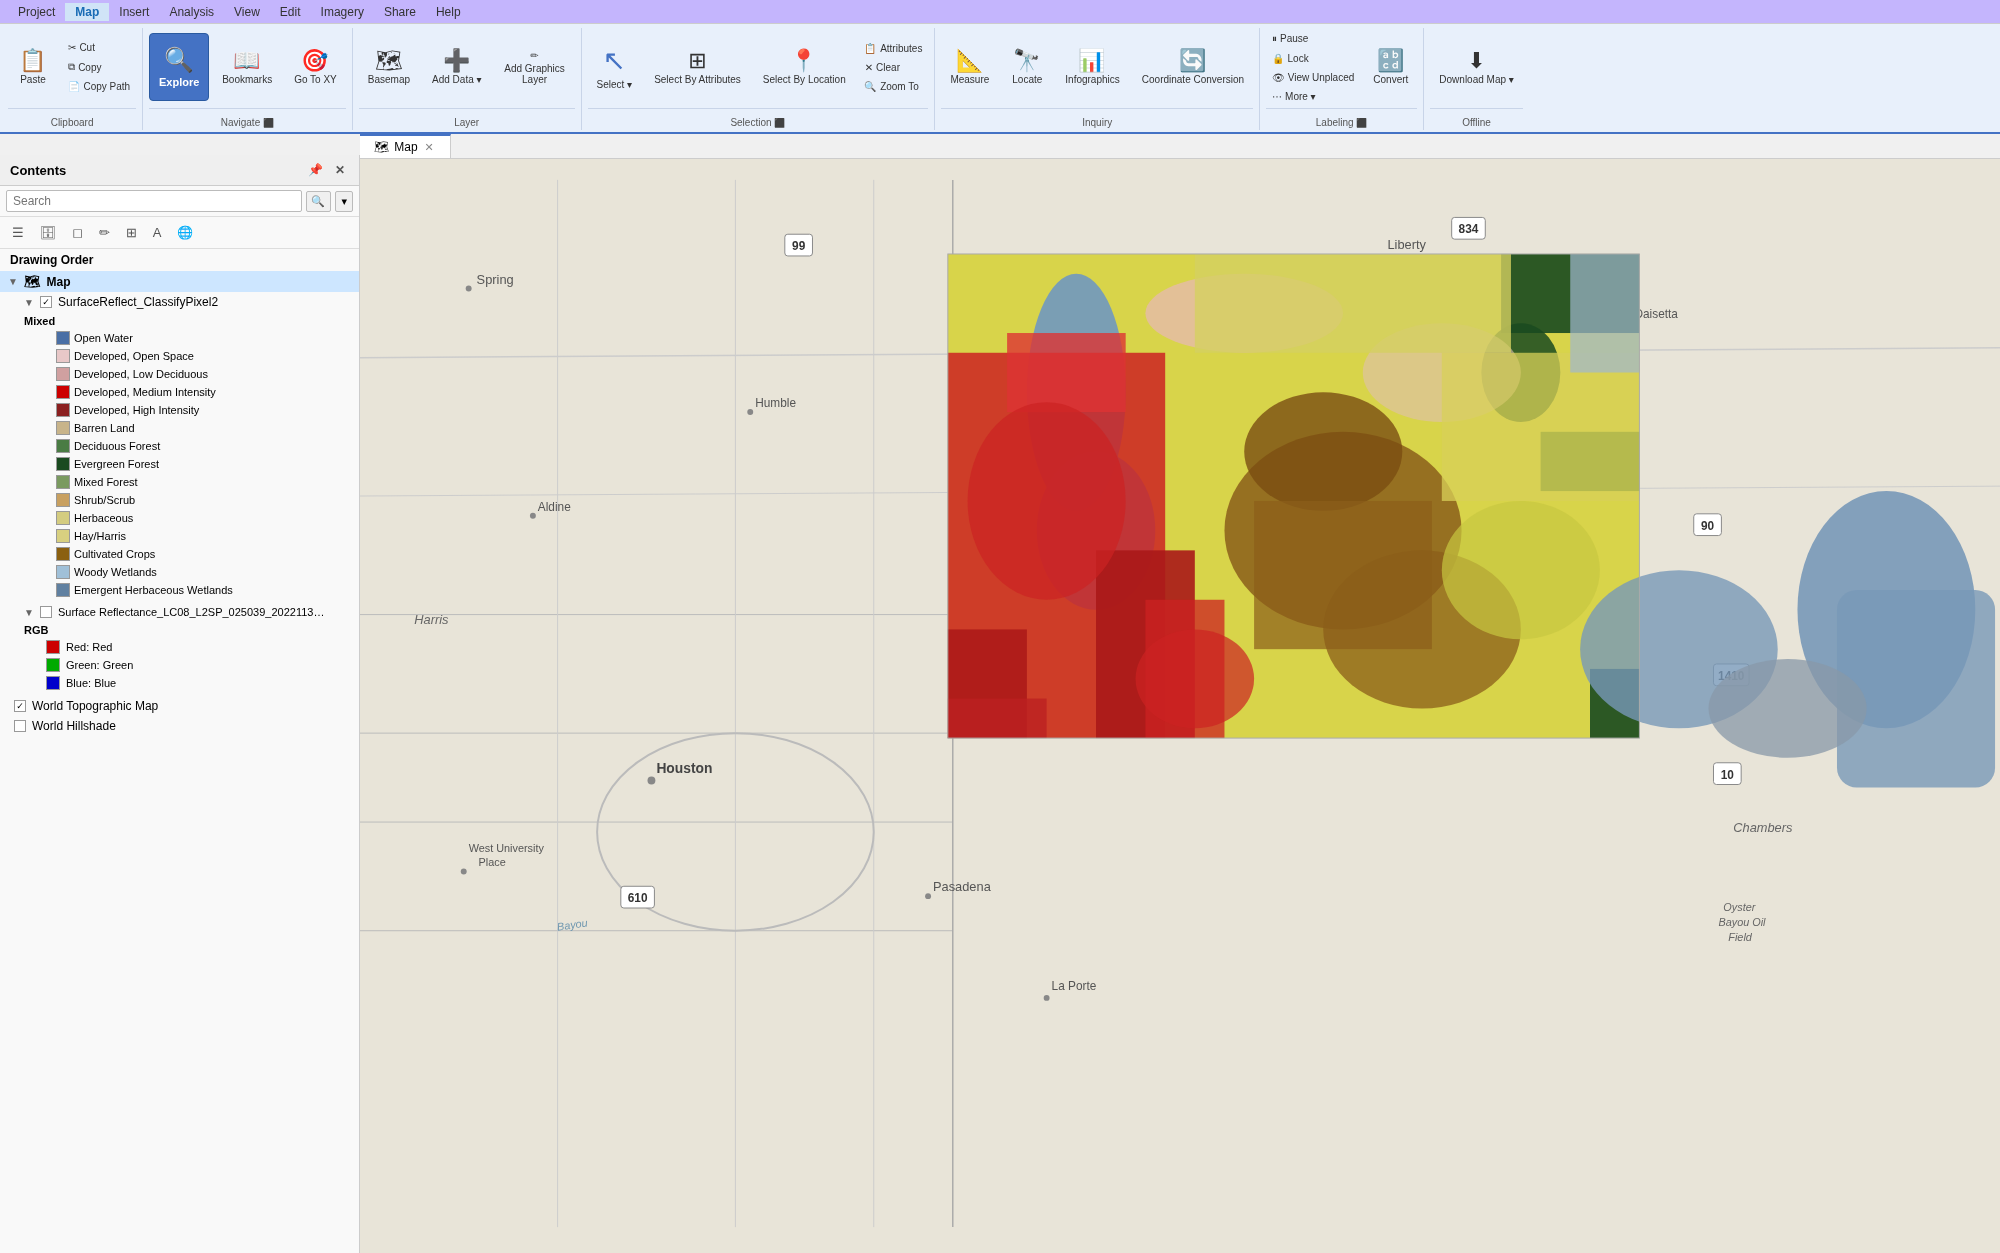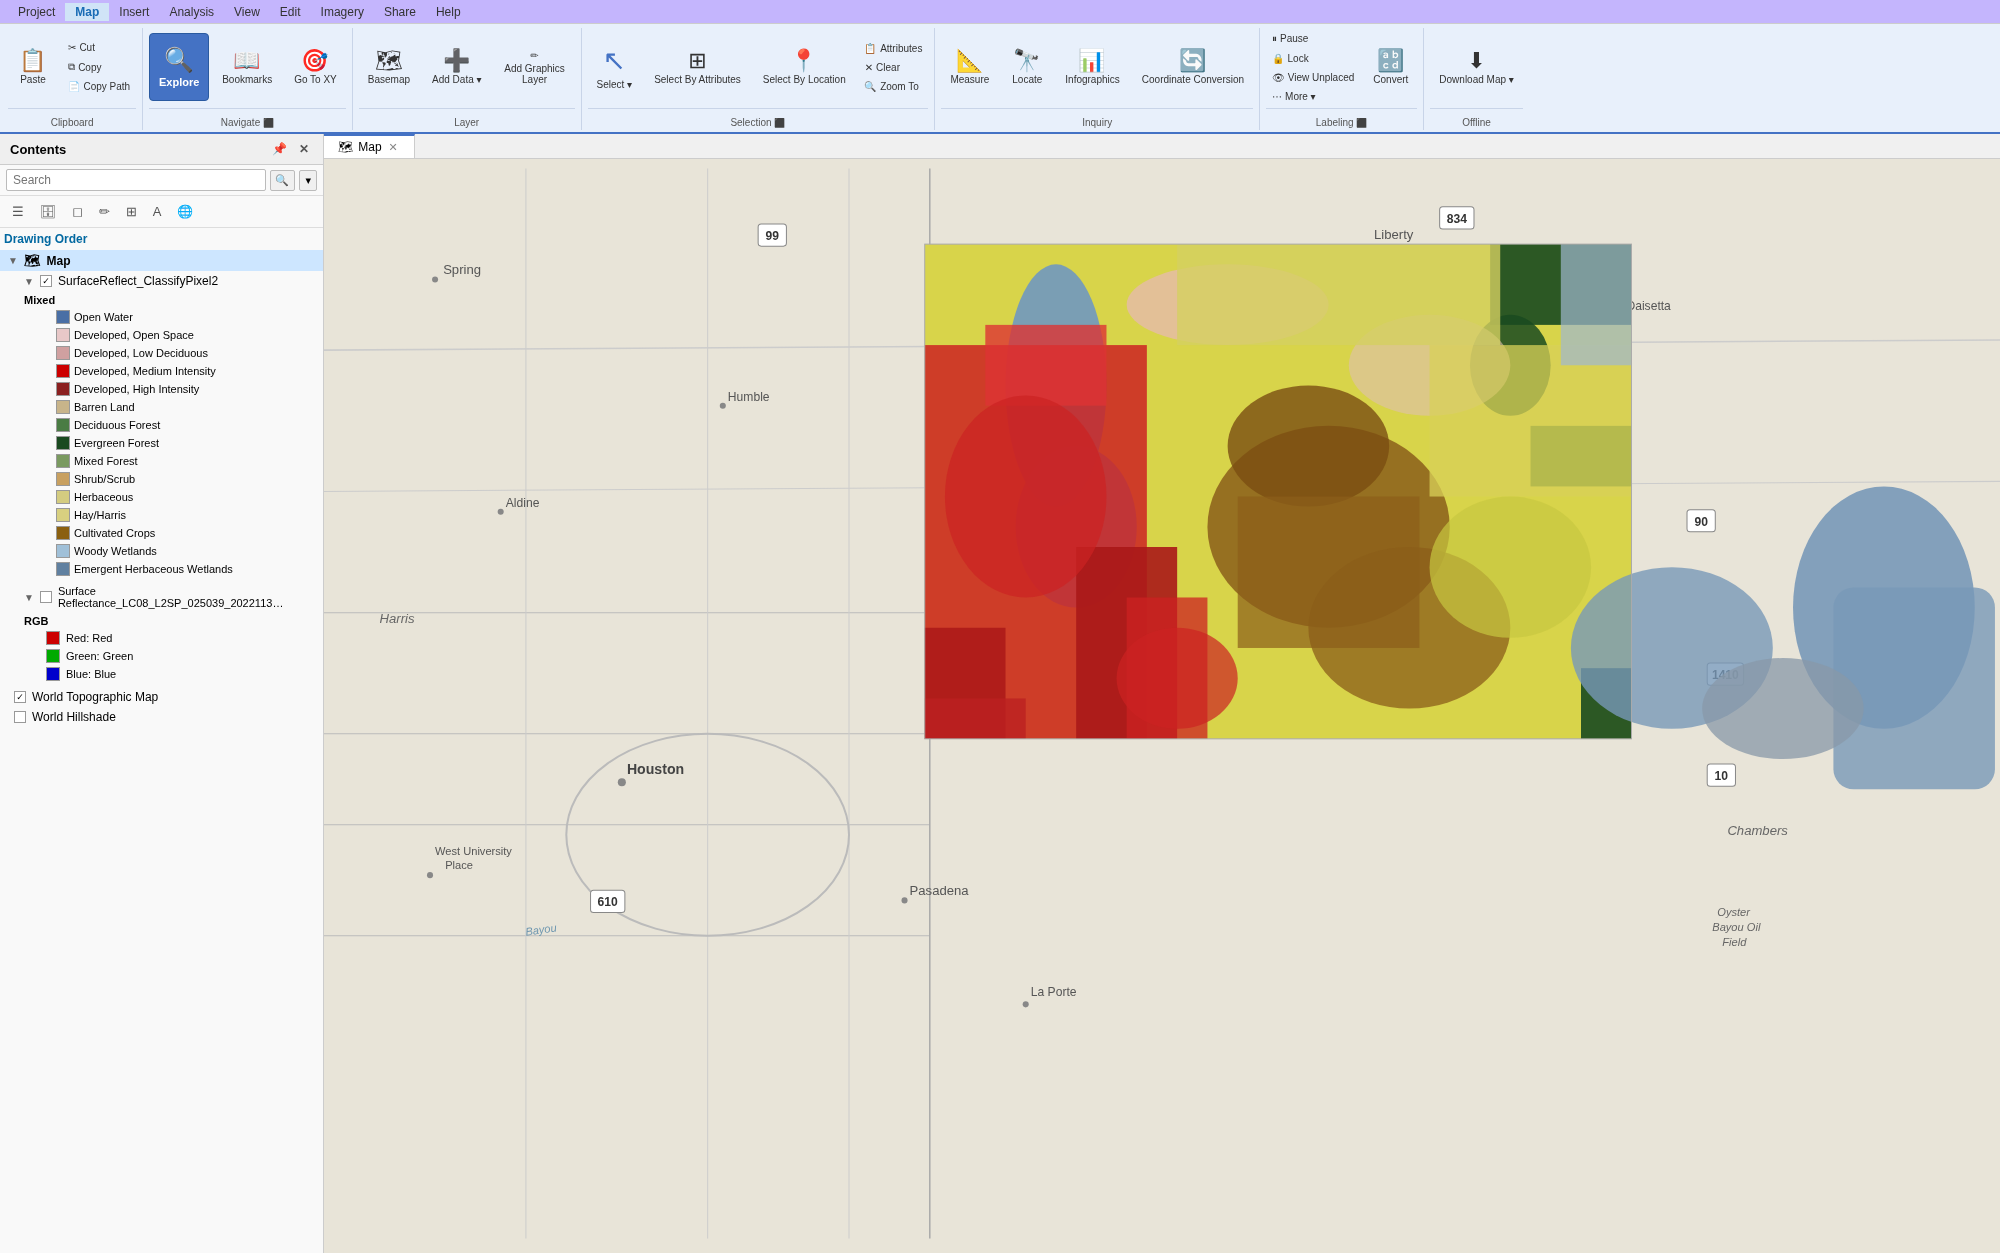--- a/index.html
+++ b/index.html
@@ -123,26 +123,27 @@
     }
 
     
     .app-body {
       display: flex;
       height: calc(1253px - 134px);
     }
 
     
     .contents-panel {
-      width: 324px;
+      width: 360px;
       background: #f9f9f9;
       border-right: 1px solid #ccc;
       display: flex;
       flex-direction: column;
       overflow: hidden;
+      margin-top: 21px;
     }
     .contents-header {
       display: flex;
       align-items: center;
       justify-content: space-between;
       padding: 6px 10px;
       background: #efefef;
       border-bottom: 1px solid #ccc;
       font-weight: 600;
       font-size: 13px;
@@ -190,24 +191,24 @@
     }
     .layer-tool-btn {
       padding: 3px 5px;
       cursor: pointer;
       border-radius: 2px;
       border: 1px solid transparent;
       font-size: 13px;
       color: #555;
     }
     .drawing-order-label {
-      padding: 4px 10px 2px 4px;
+      padding: 4px 10px 2px 10px;
       font-weight: 600;
       font-size: 12px;
-      color: #0369a1;
+      color: #000000;
     }
     .layers-list {
       flex: 1;
       overflow-y: auto;
       padding: 2px 0;
     }
     .layer-item {
       padding: 3px 10px 3px 14px;
       cursor: pointer;
       display: flex;

